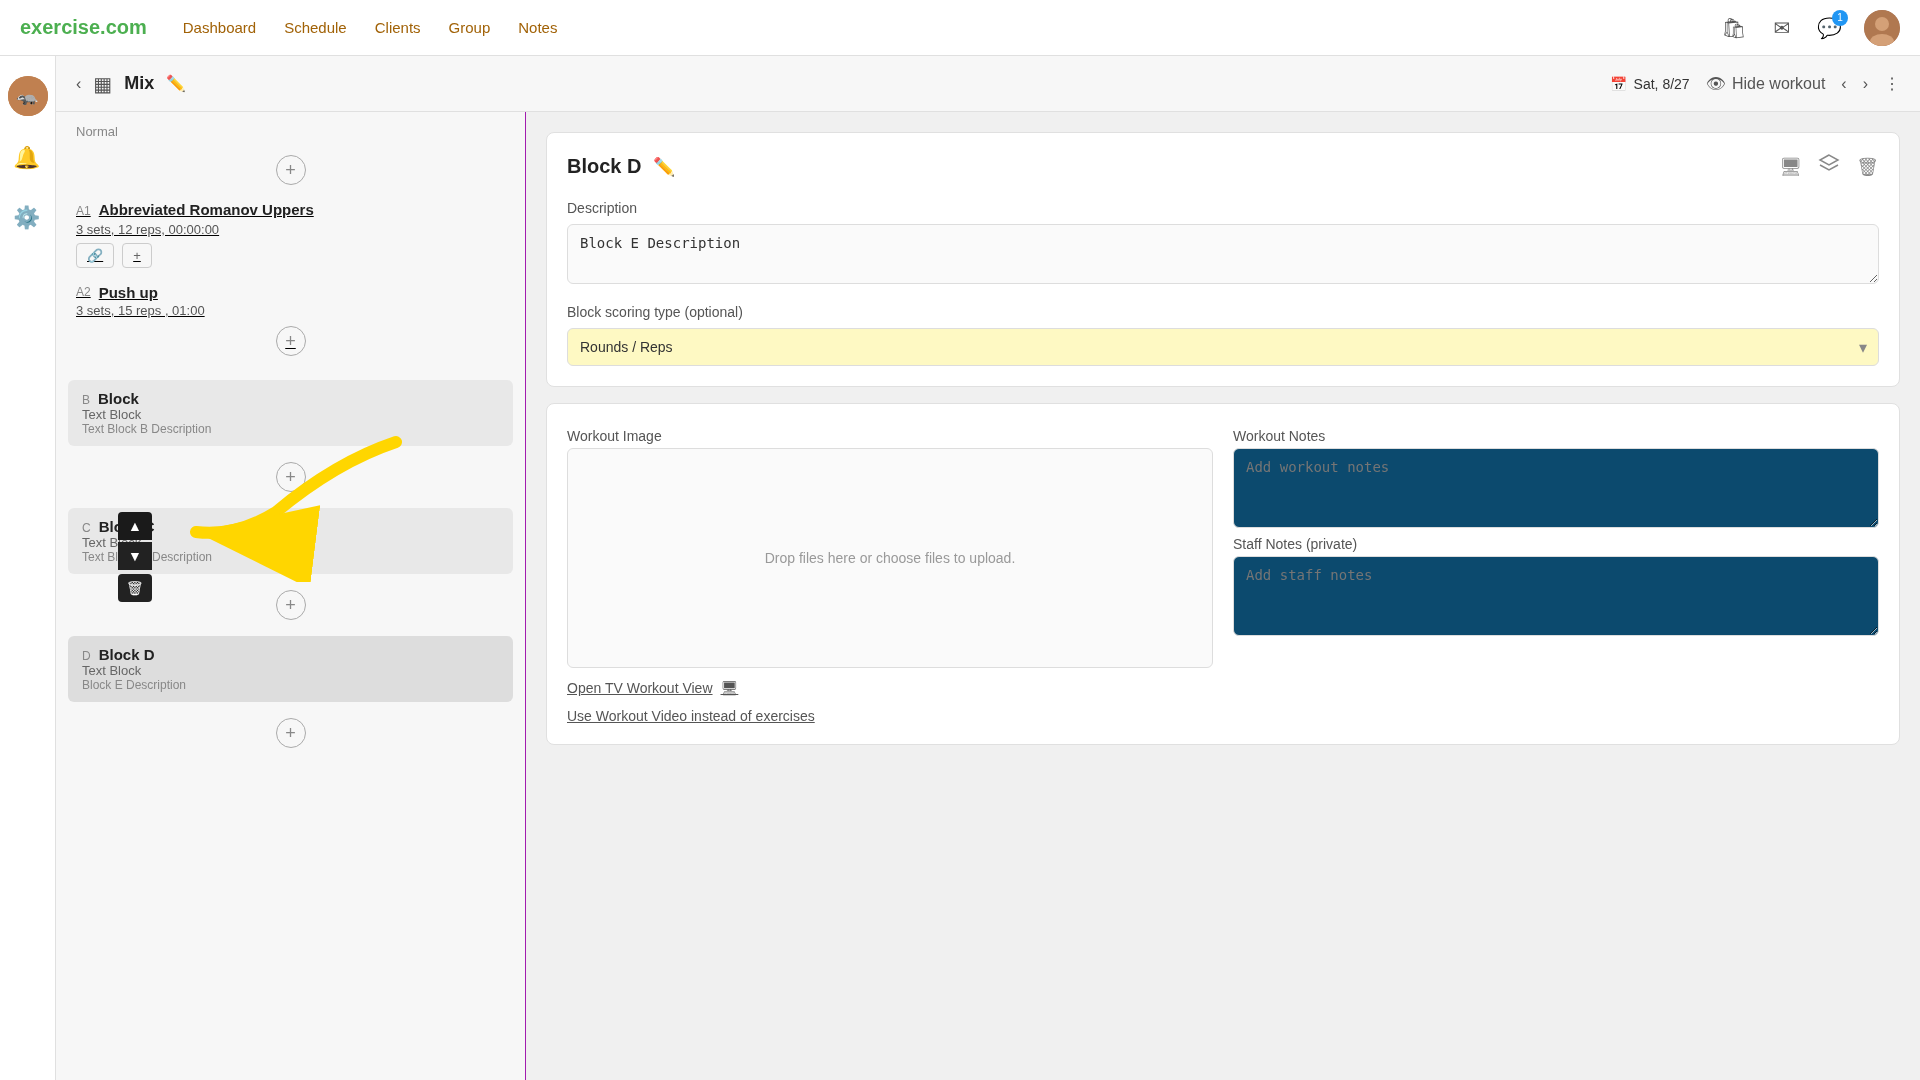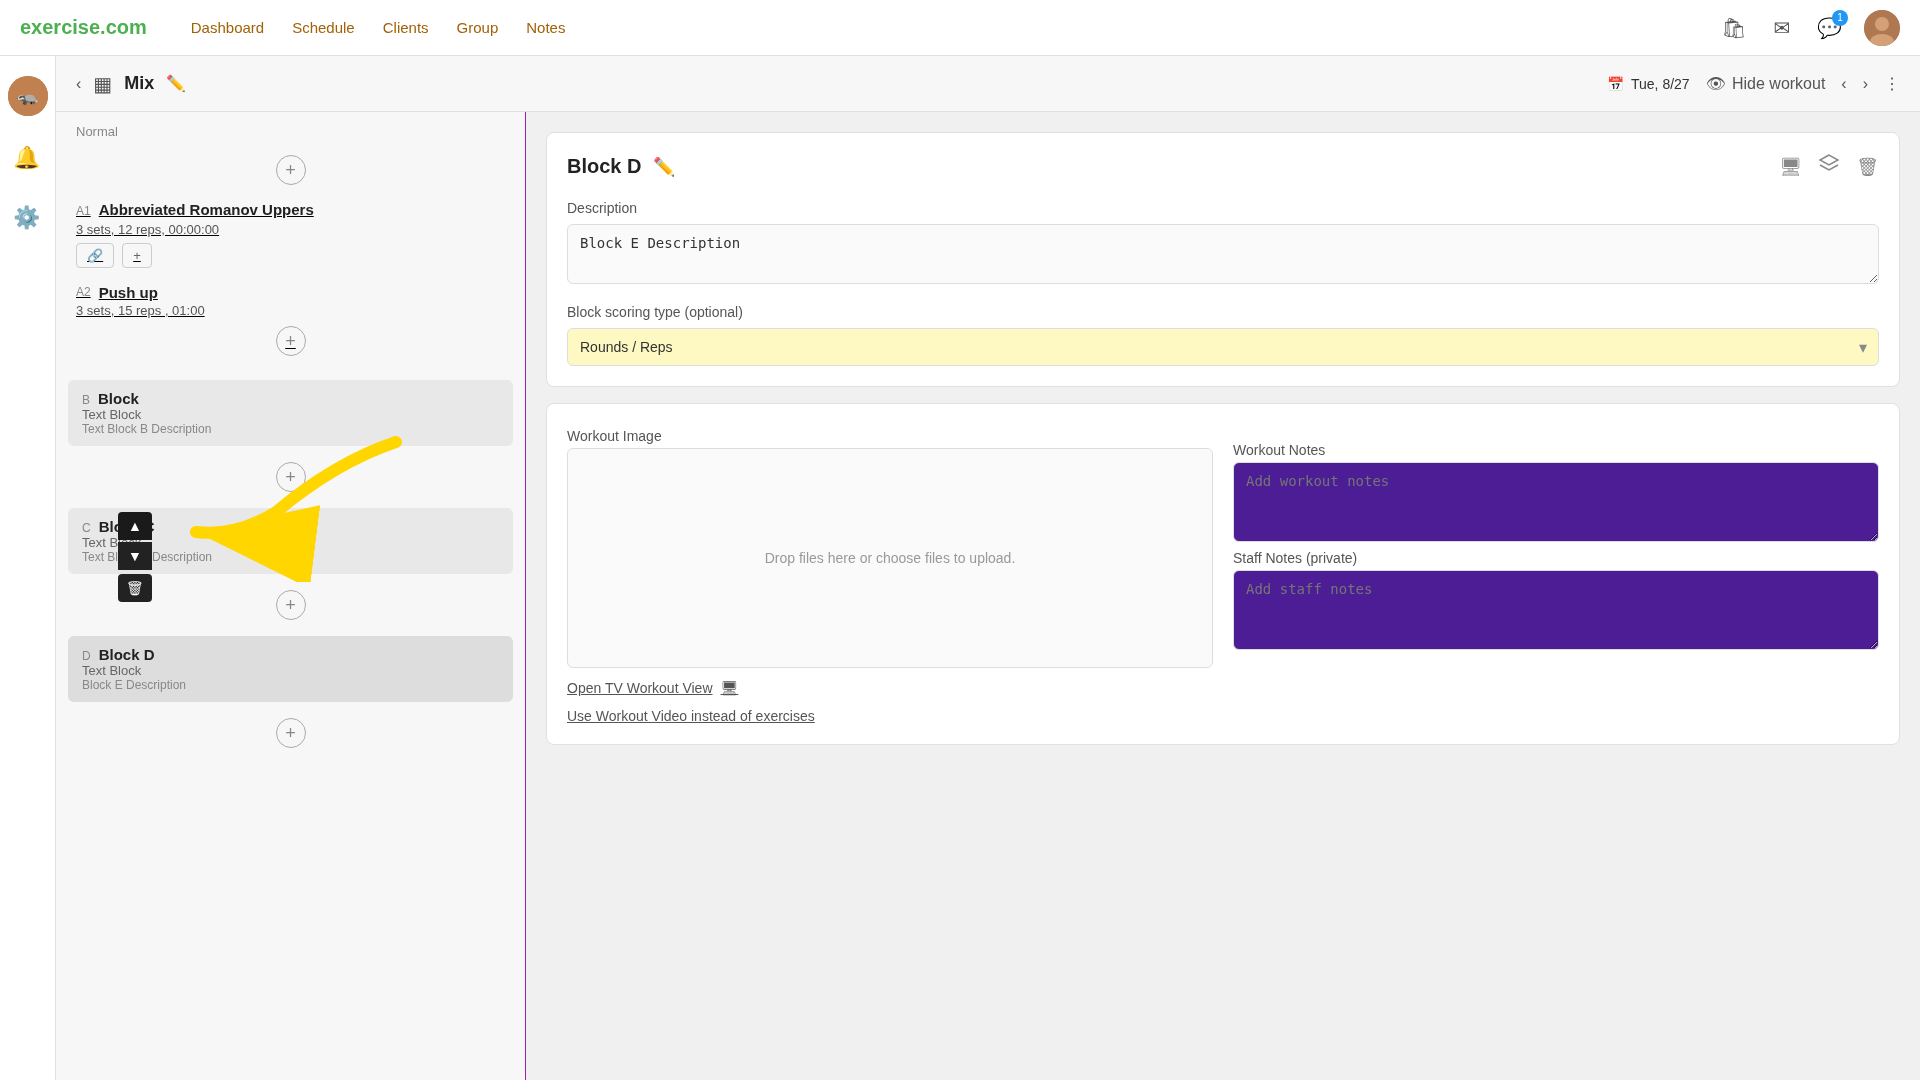--- a/index.html
+++ b/index.html
@@ -2,21 +2,21 @@
 <html><head>
   <meta charset="utf-8">
   <style>
     * { box-sizing: border-box; margin: 0; padding: 0; }
     body { font-family: -apple-system, BlinkMacSystemFont, 'Segoe UI', sans-serif; background: #f0f0f0; width: 1920px; height: 1080px; overflow: hidden; }
 
     
     .top-nav {
       display: flex; align-items: center; height: 56px;
       background: #fff; border-bottom: 1px solid #e0e0e0;
-      padding: 0 20px; gap: 24px; position: relative; z-index: 10;
+      padding: 0 20px; gap: 16px; position: relative; z-index: 10;
     }
     .logo { font-size: 20px; font-weight: 700; color: #222; }
     .logo span { color: #4caf50; }
     .top-nav-links { display: flex; gap: 28px; margin-left: 20px; }
     .top-nav-links a { text-decoration: none; color: #a16207; font-size: 15px; }
     .top-nav-right { margin-left: auto; display: flex; align-items: center; gap: 20px; }
     .nav-icon { width: 28px; height: 28px; display: flex; align-items: center; justify-content: center; color: #555; font-size: 20px; cursor: pointer; position: relative; }
     .badge { position: absolute; top: -4px; right: -4px; background: #2196f3; color: #fff; border-radius: 50%; width: 16px; height: 16px; font-size: 10px; display: flex; align-items: center; justify-content: center; }
     .avatar { width: 36px; height: 36px; border-radius: 50%; background: #b0816a; overflow: hidden; display: flex; align-items: center; justify-content: center; }
 
@@ -112,26 +112,26 @@
     .select-arrow {
       position: absolute; right: 12px; top: 50%; transform: translateY(-50%);
       pointer-events: none; color: #888; font-size: 16px;
     }
     .two-col { display: grid; grid-template-columns: 1fr 1fr; gap: 20px; margin-top: 4px; }
     .image-drop-zone {
       border: 1px solid #ddd; border-radius: 6px;
       min-height: 220px; display: flex; align-items: center; justify-content: center;
       color: #999; font-size: 14px; background: #fafafa;
     }
-    .notes-col { display: flex; flex-direction: column; gap: 4px; justify-content: center; }
+    .notes-col { display: flex; flex-direction: column; gap: 4px; }
     .notes-label { font-size: 14px; color: #555; margin-bottom: 4px; }
     .notes-textarea {
       width: 100%; border: 1px solid #ddd; border-radius: 6px;
       padding: 10px 12px; font-size: 14px; color: #999;
-      resize: vertical; min-height: 80px; background: #4c1d95;
+      resize: vertical; min-height: 80px; background: #0c4a6e;
     }
     .extra-row { margin-top: 12px; }
     .extra-row-label { font-size: 14px; color: #555; display: flex; align-items: center; gap: 8px; text-decoration: underline; }
 
     
     ::-webkit-scrollbar { width: 6px; }
     ::-webkit-scrollbar-track { background: #f0f0f0; }
     ::-webkit-scrollbar-thumb { background: #ccc; border-radius: 3px; }
   </style>
 </head>
@@ -177,21 +177,21 @@
 </div>
 
 <div class="sub-header">
   <button class="btn-icon">‹</button>
   <button class="btn-icon" style="font-size:20px">▦</button>
   <span class="sub-header-title">Mix</span>
   <button class="btn-icon">✏️</button>
   <div class="sub-header-right">
     <span class="date-label">
       <span>📅</span>
-      <span>Tue, 8/27</span>
+      <span>Sat, 8/27</span>
     </span>
     <button class="btn-icon">
       <span>👁</span>
       <span>Hide workout</span>
     </button>
     <button class="btn-icon">‹</button>
     <button class="btn-icon">›</button>
     <button class="btn-icon">⋮</button>
   </div>
 </div>

